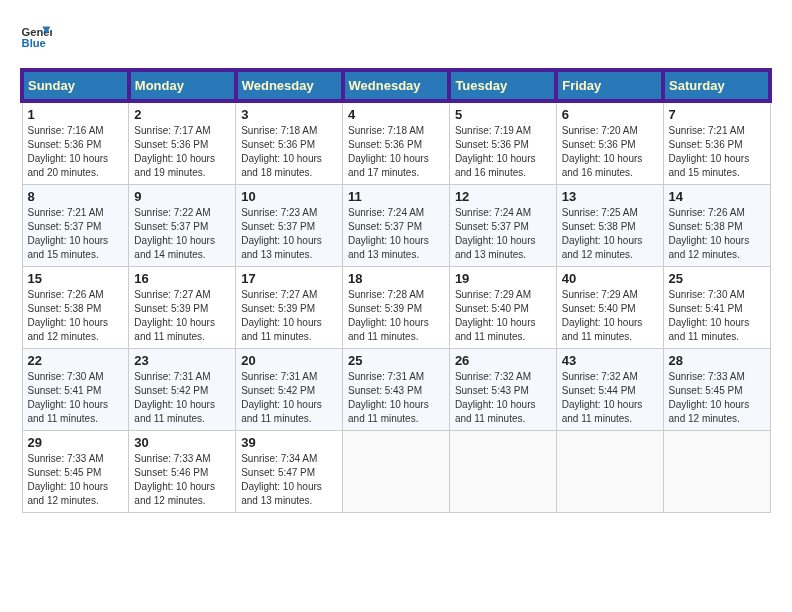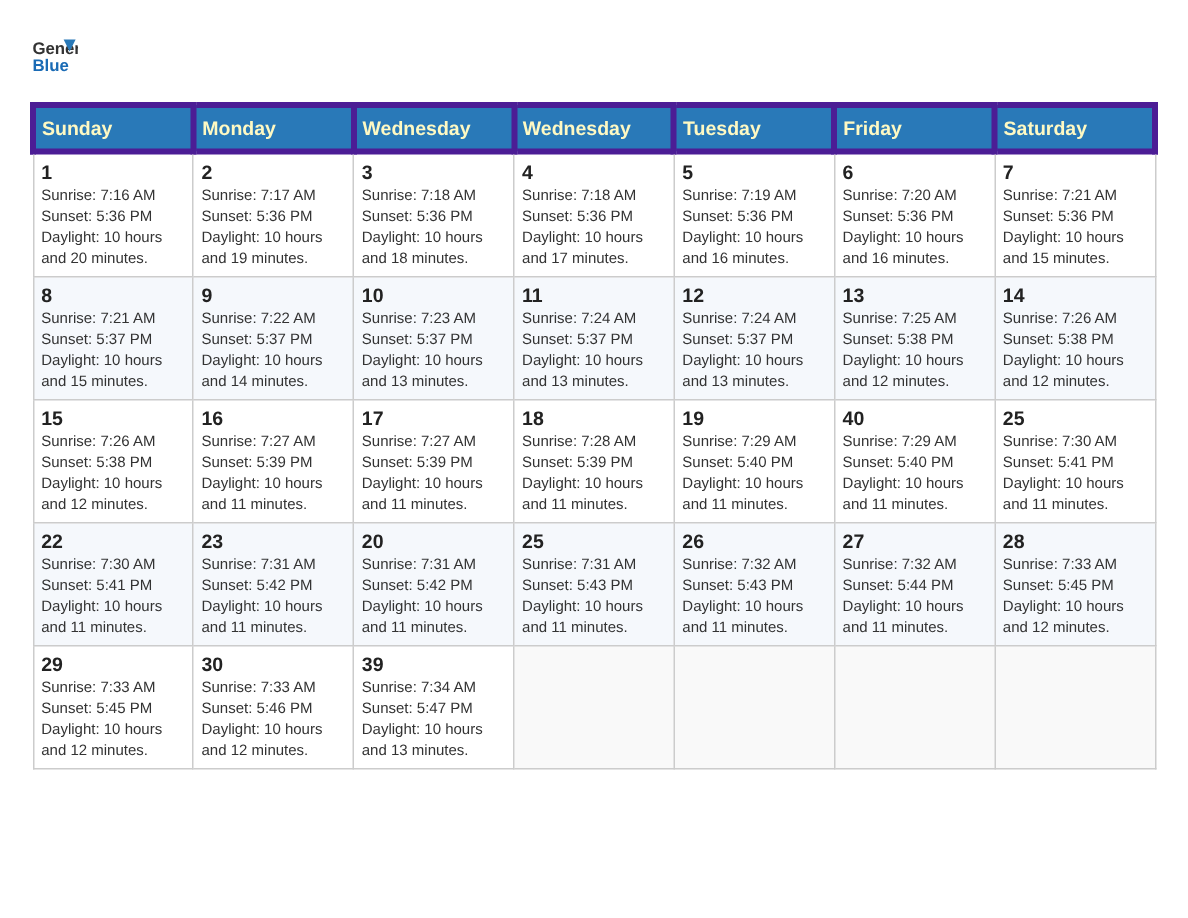--- a/index.html
+++ b/index.html
@@ -217,21 +217,21 @@
       </td>
         <td>
         <span class="day-num">25</span>
         <span class="day-info">Sunrise: 7:31 AM<br>Sunset: 5:43 PM<br>Daylight: 10 hours<br>and 11 minutes.</span>
       </td>
         <td>
         <span class="day-num">26</span>
         <span class="day-info">Sunrise: 7:32 AM<br>Sunset: 5:43 PM<br>Daylight: 10 hours<br>and 11 minutes.</span>
       </td>
         <td>
-        <span class="day-num">27</span>
+        <span class="day-num">43</span>
         <span class="day-info">Sunrise: 7:32 AM<br>Sunset: 5:44 PM<br>Daylight: 10 hours<br>and 11 minutes.</span>
       </td>
         <td>
         <span class="day-num">28</span>
         <span class="day-info">Sunrise: 7:33 AM<br>Sunset: 5:45 PM<br>Daylight: 10 hours<br>and 12 minutes.</span>
       </td>
       </tr>
       <tr>
         <td>
         <span class="day-num">29</span>

